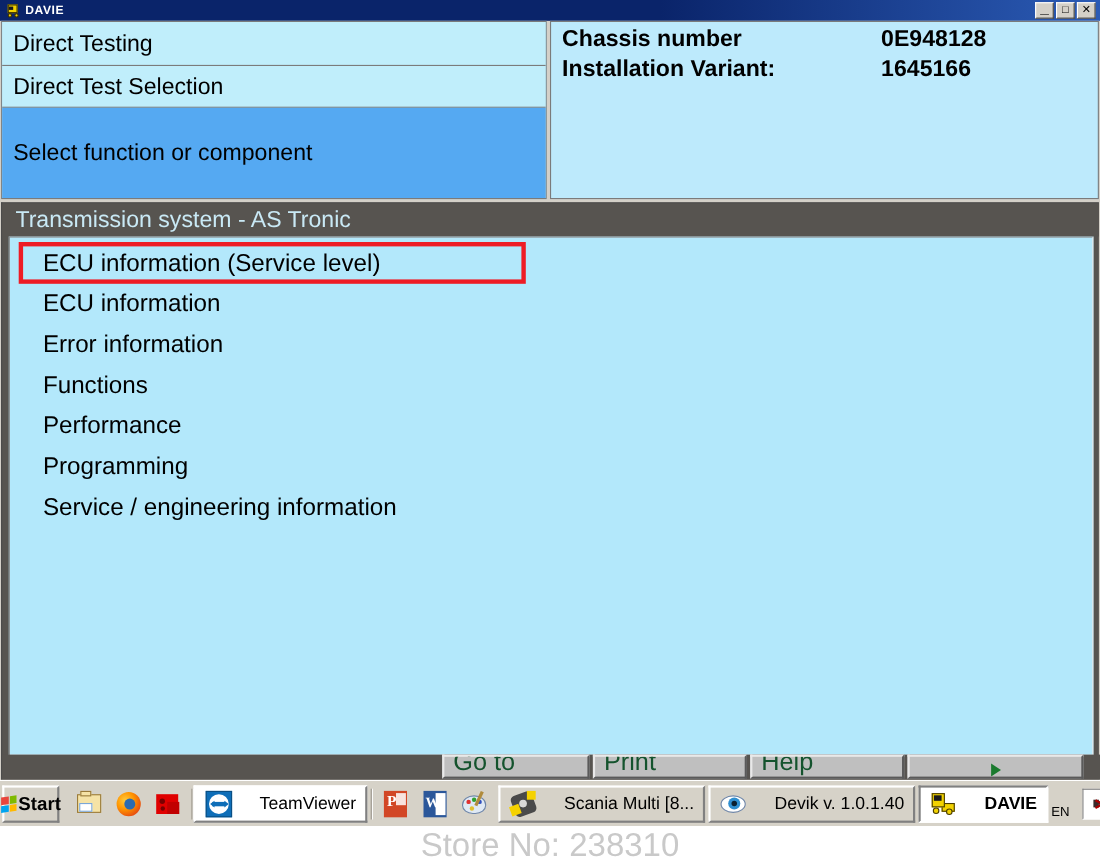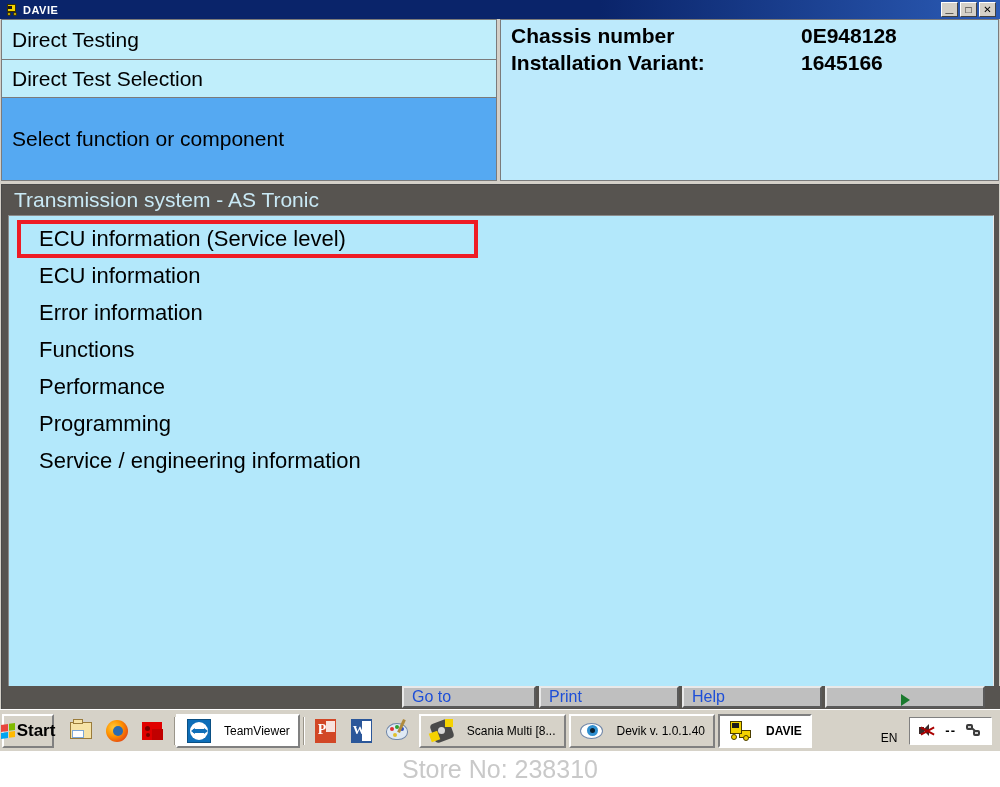--- a/index.html
+++ b/index.html
@@ -138,21 +138,21 @@
   
   .btnbar {
     position: absolute; left: 0px; bottom: 0px; width: 998px; height: 23px;
     background: #575450; display: flex; align-items: flex-start;
     padding-left: 400px;
   }
   .fbtn {
     height: 22px; margin-right: 3px; background: #bfbfbf;
     border-top: 2px solid #e9e9e9; border-left: 2px solid #e9e9e9;
     border-right: 2px solid #5a5a5a; border-bottom: 2px solid #5a5a5a;
-    color: #1d4ed8; font-size: 16px;
+    color: #14532d; font-size: 23px;
     display: flex; align-items: flex-end; padding-left: 8px;
     font-family: "Liberation Sans", sans-serif;
     overflow: hidden;
   }
   .fbtn.w1 { width: 134px; }
   .fbtn.w2 { width: 140px; }
   .fbtn.w3 { width: 140px; }
   .fbtn.w4 { width: 160px; justify-content: center; padding-left: 0; }
   .green-arrow {
     width: 0; height: 0;
@@ -272,23 +272,23 @@
      background:#f2d200; border:1px solid #4a3d00; }
   .ic-davie .win { position:absolute; left:4px; top:5px; width:7px; height:5px; background:#1a1a1a; }
   .ic-davie .trail { position:absolute; left:11px; top:12px; width:12px; height:8px;
      background:#f2d200; border:1px solid #4a3d00; }
   .ic-davie .w1 { position:absolute; left:3px; top:16px; width:6px; height:6px;
      border-radius:50%; background:#f2d200; border:1px solid #4a3d00; }
   .ic-davie .w2 { position:absolute; left:15px; top:17px; width:6px; height:6px;
      border-radius:50%; background:#f2d200; border:1px solid #4a3d00; }
 
   .taskitem {
-    height: 34px; display: flex; align-items: center; gap: 12px;
+    height: 34px; display: flex; align-items: center; gap: 24px;
     padding: 0 8px; margin-right: 3px; flex: none;
-    background: #d6d2c8; font-size: 12px; color: #000;
+    background: #d6d2c8; font-size: 16px; color: #000;
     border-top: 2px solid #ffffff; border-left: 2px solid #ffffff;
     border-right: 2px solid #808080; border-bottom: 2px solid #808080;
     font-family: "Liberation Sans", sans-serif;
     white-space: nowrap;
     justify-content: flex-end;
   }
   .taskitem.active {
     background: #ffffff; font-weight: bold;
     border-top: 2px solid #808080; border-left: 2px solid #808080;
     border-right: 2px solid #ffffff; border-bottom: 2px solid #ffffff;
@@ -318,21 +318,21 @@
      border:2px solid #3a3a3a; border-radius:2px; background:#cfcfcf; }
   .ic-net .c2 { position:absolute; left:8px; top:7px; width:7px; height:6px;
      border:2px solid #3a3a3a; border-radius:2px; background:#cfcfcf; }
   .ic-net .lnk { position:absolute; left:6px; top:6px; width:6px; height:2px; background:#3a3a3a; transform: rotate(40deg); }
 
   
   .watermark {
     position: absolute; left: 0; top: 751px; width: 1000px; height: 36px;
     background: #ffffff;
     display: flex; align-items: center; justify-content: center;
-    color: #c9c9c9; font-size: 25px;
+    color: #c9c9c9; font-size: 30px;
     font-family: "Liberation Sans", sans-serif;
   }
 </style>
 </head>
 <body>
 
 <div id="root">
 
   <div class="window">
 

